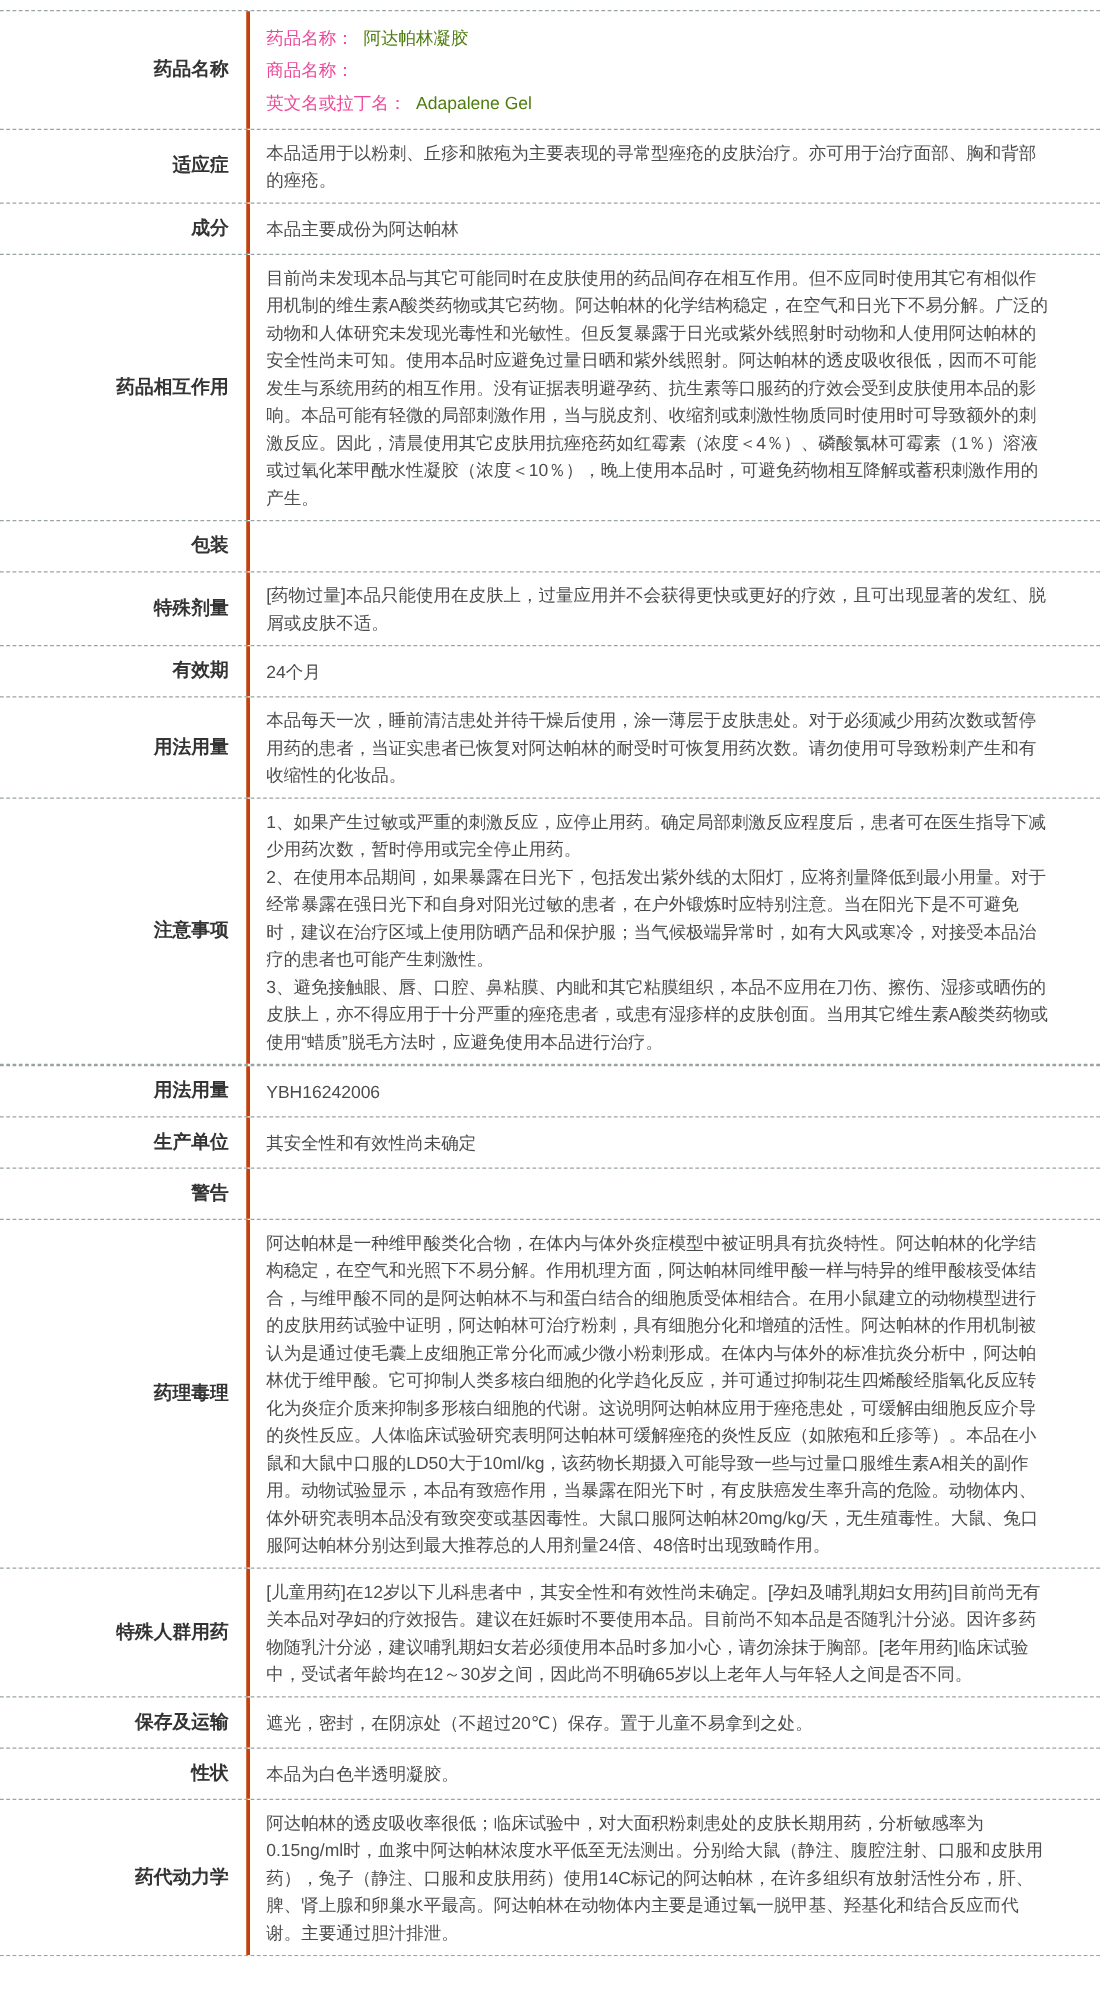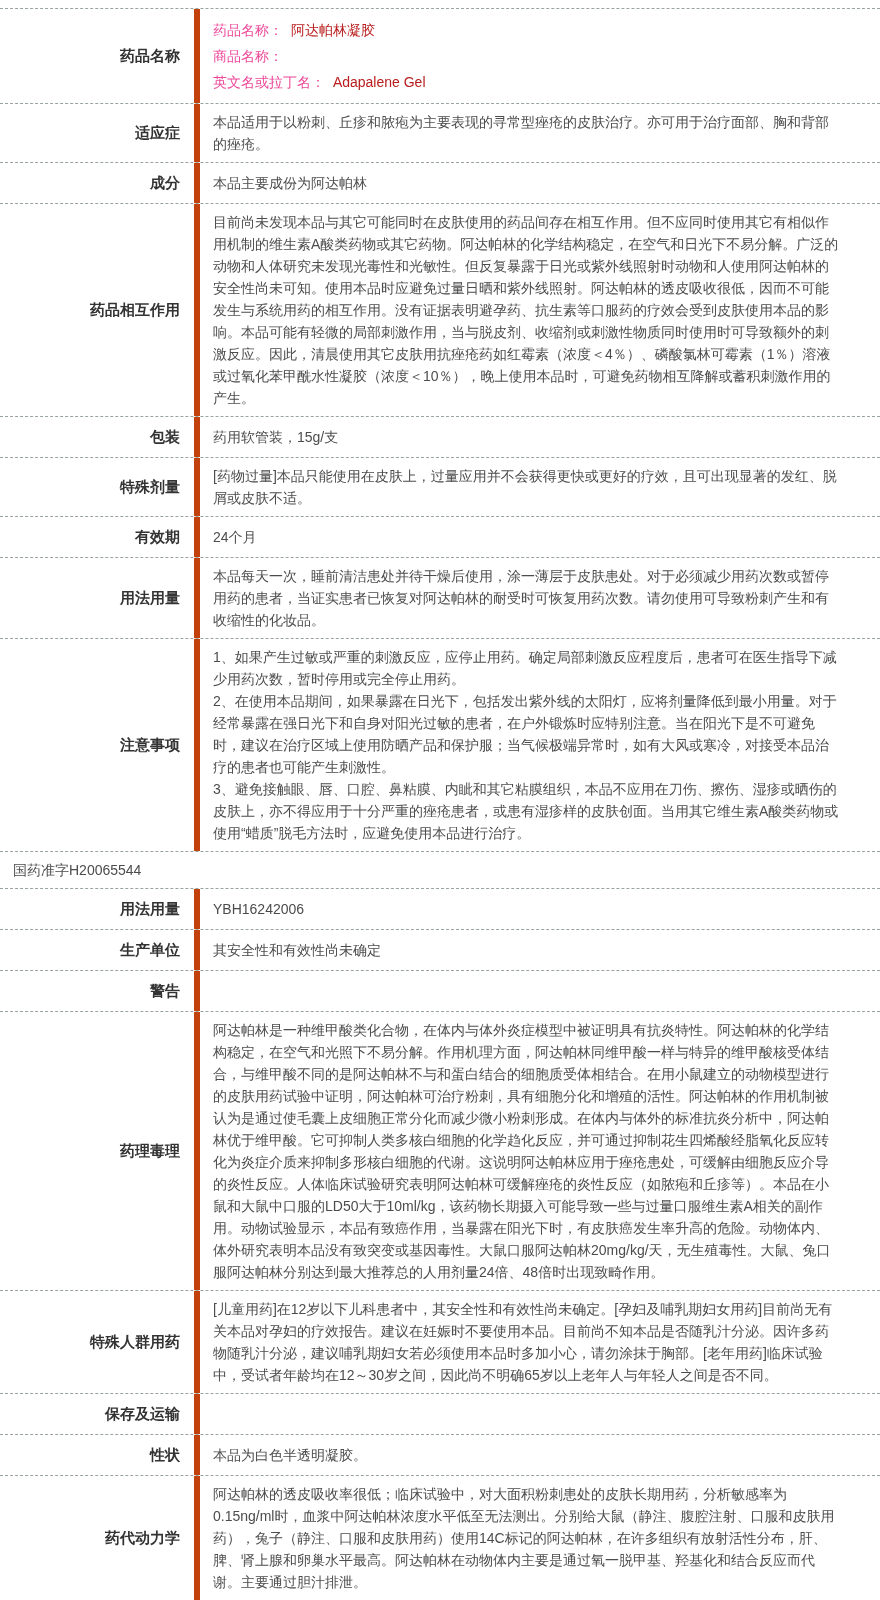--- a/index.html
+++ b/index.html
@@ -22,21 +22,21 @@
   .row {
     display: flex;
     align-items: stretch;
     border-bottom: 1px dashed #9aa3a3;
     box-sizing: border-box;
   }
   .label-cell {
     width: 200px;
     flex: 0 0 200px;
     box-sizing: border-box;
-    border-right: 6px solid #c2410c;
+    border-right: 3px solid #c2410c;
     text-align: right;
     padding: 9px 14px 9px 6px;
     font-size: 15px;
     font-weight: bold;
     color: #333333;
     line-height: 22px;
     display: flex;
     flex-direction: column;
     justify-content: center;
   }
@@ -59,21 +59,21 @@
     padding-bottom: 8px;
   }
   .name-line {
     line-height: 26px;
     white-space: normal;
   }
   .sub-label {
     color: #ec4899;
   }
   .sub-value {
-    color: #b91c1c;
+    color: #4d7c0f;
     margin-left: 4px;
   }
 </style>
 </head>
 <body>
 
 <div class="sheet">
   <div class="drug-table">
 
     <div class="row row-drugname">
@@ -104,21 +104,20 @@
       <div class="content-cell">本品主要成份为阿达帕林</div>
     </div>
 
     <div class="row">
       <div class="label-cell">药品相互作用</div>
       <div class="content-cell">目前尚未发现本品与其它可能同时在皮肤使用的药品间存在相互作用。但不应同时使用其它有相似作用机制的维生素A酸类药物或其它药物。阿达帕林的化学结构稳定，在空气和日光下不易分解。广泛的动物和人体研究未发现光毒性和光敏性。但反复暴露于日光或紫外线照射时动物和人使用阿达帕林的安全性尚未可知。使用本品时应避免过量日晒和紫外线照射。阿达帕林的透皮吸收很低，因而不可能发生与系统用药的相互作用。没有证据表明避孕药、抗生素等口服药的疗效会受到皮肤使用本品的影响。本品可能有轻微的局部刺激作用，当与脱皮剂、收缩剂或刺激性物质同时使用时可导致额外的刺激反应。因此，清晨使用其它皮肤用抗痤疮药如红霉素（浓度＜4％）、磷酸氯林可霉素（1％）溶液或过氧化苯甲酰水性凝胶（浓度＜10％），晚上使用本品时，可避免药物相互降解或蓄积刺激作用的产生。</div>
     </div>
 
     <div class="row">
       <div class="label-cell">包装</div>
-      <div class="content-cell">药用软管装，15g/支</div>
     </div>
 
     <div class="row">
       <div class="label-cell">特殊剂量</div>
       <div class="content-cell">[药物过量]本品只能使用在皮肤上，过量应用并不会获得更快或更好的疗效，且可出现显著的发红、脱屑或皮肤不适。</div>
     </div>
 
     <div class="row">
       <div class="label-cell">有效期</div>
       <div class="content-cell">24个月</div>
@@ -130,21 +129,20 @@
     </div>
 
     <div class="row">
       <div class="label-cell">注意事项</div>
       <div class="content-cell">1、如果产生过敏或严重的刺激反应，应停止用药。确定局部刺激反应程度后，患者可在医生指导下减少用药次数，暂时停用或完全停止用药。
 2、在使用本品期间，如果暴露在日光下，包括发出紫外线的太阳灯，应将剂量降低到最小用量。对于经常暴露在强日光下和自身对阳光过敏的患者，在户外锻炼时应特别注意。当在阳光下是不可避免时，建议在治疗区域上使用防晒产品和保护服；当气候极端异常时，如有大风或寒冷，对接受本品治疗的患者也可能产生刺激性。
 3、避免接触眼、唇、口腔、鼻粘膜、内眦和其它粘膜组织，本品不应用在刀伤、擦伤、湿疹或晒伤的皮肤上，亦不得应用于十分严重的痤疮患者，或患有湿疹样的皮肤创面。当用其它维生素A酸类药物或使用“蜡质”脱毛方法时，应避免使用本品进行治疗。</div>
     </div>
 
     <div class="row">
-      <div class="content-cell">国药准字H20065544</div>
     </div>
 
     <div class="row">
       <div class="label-cell">用法用量</div>
       <div class="content-cell">YBH16242006</div>
     </div>
 
     <div class="row">
       <div class="label-cell">生产单位</div>
       <div class="content-cell">其安全性和有效性尚未确定</div>
@@ -161,20 +159,21 @@
     </div>
 
 
     <div class="row">
       <div class="label-cell">特殊人群用药</div>
       <div class="content-cell">[儿童用药]在12岁以下儿科患者中，其安全性和有效性尚未确定。[孕妇及哺乳期妇女用药]目前尚无有关本品对孕妇的疗效报告。建议在妊娠时不要使用本品。目前尚不知本品是否随乳汁分泌。因许多药物随乳汁分泌，建议哺乳期妇女若必须使用本品时多加小心，请勿涂抹于胸部。[老年用药]临床试验中，受试者年龄均在12～30岁之间，因此尚不明确65岁以上老年人与年轻人之间是否不同。</div>
     </div>
 
     <div class="row">
       <div class="label-cell">保存及运输</div>
+      <div class="content-cell">遮光，密封，在阴凉处（不超过20℃）保存。置于儿童不易拿到之处。</div>
     </div>
 
     <div class="row">
       <div class="label-cell">性状</div>
       <div class="content-cell">本品为白色半透明凝胶。</div>
     </div>
 
     <div class="row">
       <div class="label-cell">药代动力学</div>
       <div class="content-cell">阿达帕林的透皮吸收率很低；临床试验中，对大面积粉刺患处的皮肤长期用药，分析敏感率为0.15ng/ml时，血浆中阿达帕林浓度水平低至无法测出。分别给大鼠（静注、腹腔注射、口服和皮肤用药），兔子（静注、口服和皮肤用药）使用14C标记的阿达帕林，在许多组织有放射活性分布，肝、脾、肾上腺和卵巢水平最高。阿达帕林在动物体内主要是通过氧一脱甲基、羟基化和结合反应而代谢。主要通过胆汁排泄。</div>

